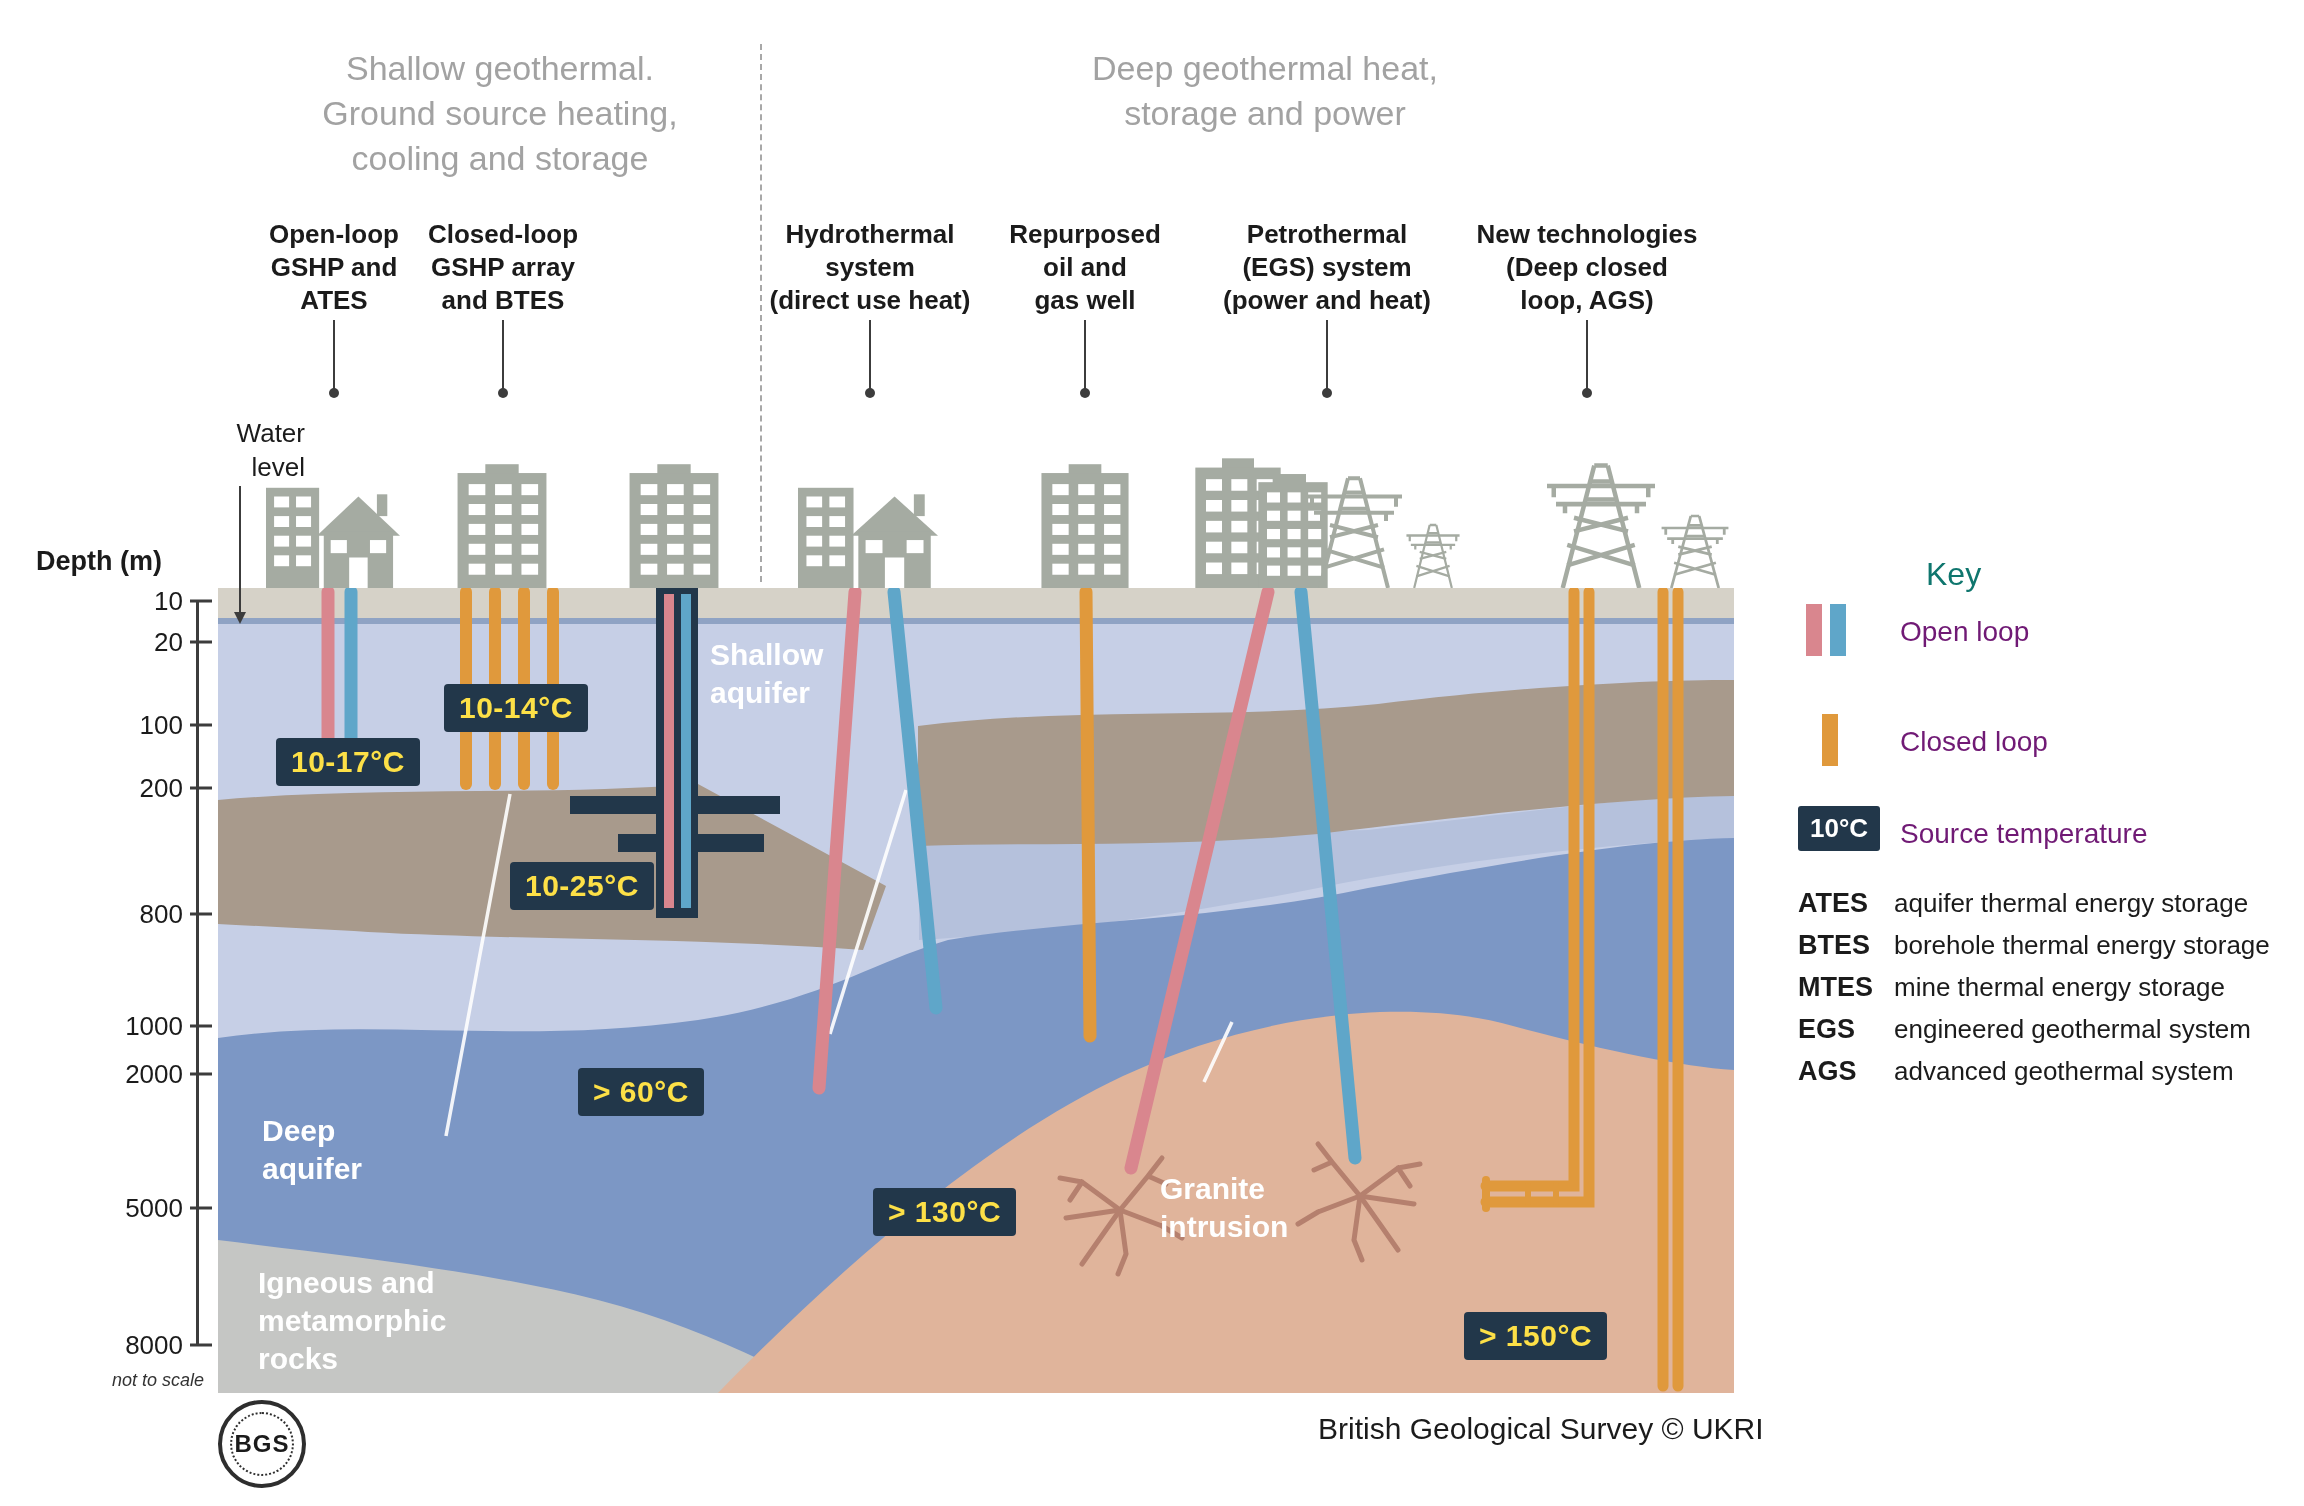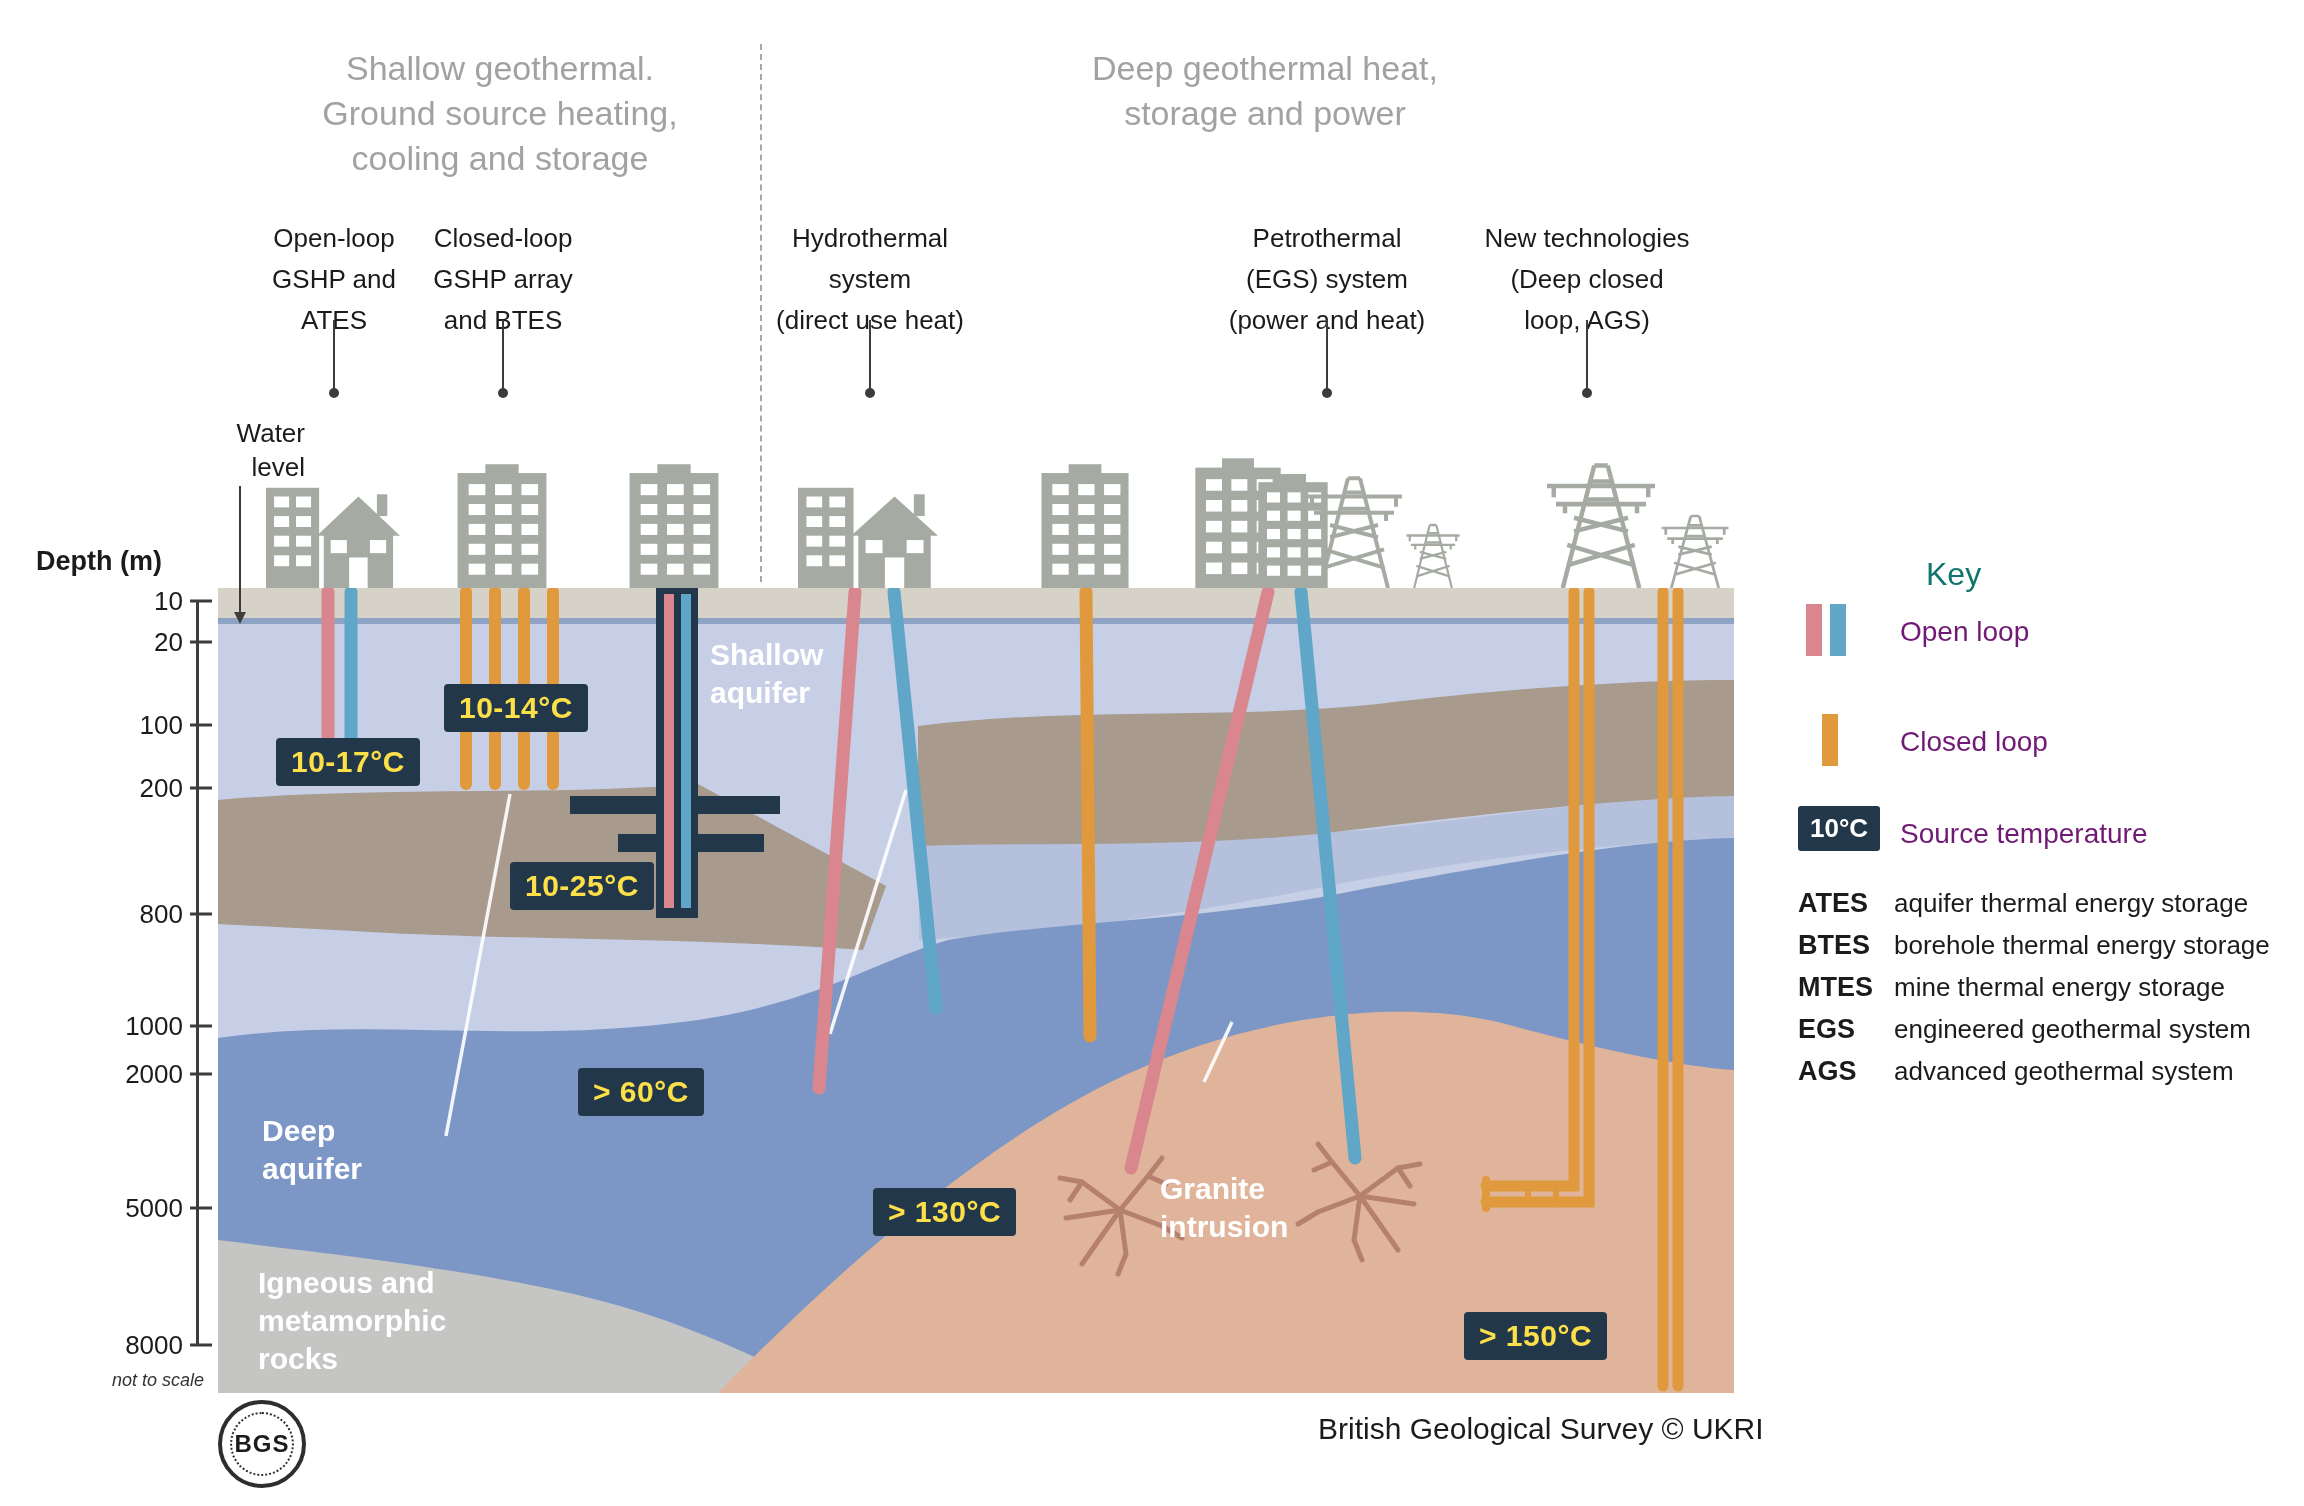--- a/index.html
+++ b/index.html
@@ -8,21 +8,21 @@
   .abs { position:absolute; }
   .pre { white-space:pre-line; }
 
   .title { position:absolute; top:46px; text-align:center; color:#a2a2a2;
            font-size:34px; font-weight:normal; line-height:45px; }
 
   .dashline { position:absolute; left:760px; top:44px; height:538px; width:0;
               border-left:2px dashed #a8a8a8; }
 
   .tech { position:absolute; top:218px; text-align:center; }
-  .tech-text { font-size:26px; font-weight:normal; color:#1b1b1b; line-height:41px; }
+  .tech-text { font-size:26px; font-weight:bold; color:#1b1b1b; line-height:33px; }
   .leader { position:absolute; left:50%; margin-left:-1px; top:102px; width:2px; height:72px; background:#3c3c3c; }
   .dot { position:absolute; left:50%; margin-left:-5px; top:170px; width:10px; height:10px;
          border-radius:50%; background:#3c3c3c; }
 
   #section { position:absolute; left:218px; top:588px; width:1516px; height:805px; }
   .badge { position:absolute; background:#22374a; color:#fde047; font-weight:bold;
            font-size:30px; padding:7px 15px; border-radius:4px; letter-spacing:.5px; }
   .geo-label { position:absolute; color:#ffffff; font-weight:bold; font-size:30px; line-height:38px; }
 
   .axis-line { position:absolute; left:196px; top:601px; width:3px; height:744px; background:#3c3c3c; }
@@ -133,20 +133,27 @@
     <div class="leader"></div>
     <div class="dot"></div>
   </div>
   <div class="tech" style="left:755px;width:230px">
     <div class="tech-text pre">Hydrothermal
 system
 (direct use heat)</div>
     <div class="leader"></div>
     <div class="dot"></div>
   </div>
+  <div class="tech" style="left:970px;width:230px">
+    <div class="tech-text pre">Repurposed
+oil and
+gas well</div>
+    <div class="leader"></div>
+    <div class="dot"></div>
+  </div>
   <div class="tech" style="left:1202px;width:250px">
     <div class="tech-text pre">Petrothermal
 (EGS) system
 (power and heat)</div>
     <div class="leader"></div>
     <div class="dot"></div>
   </div>
   <div class="tech" style="left:1452px;width:270px">
     <div class="tech-text pre">New technologies
 (Deep closed

